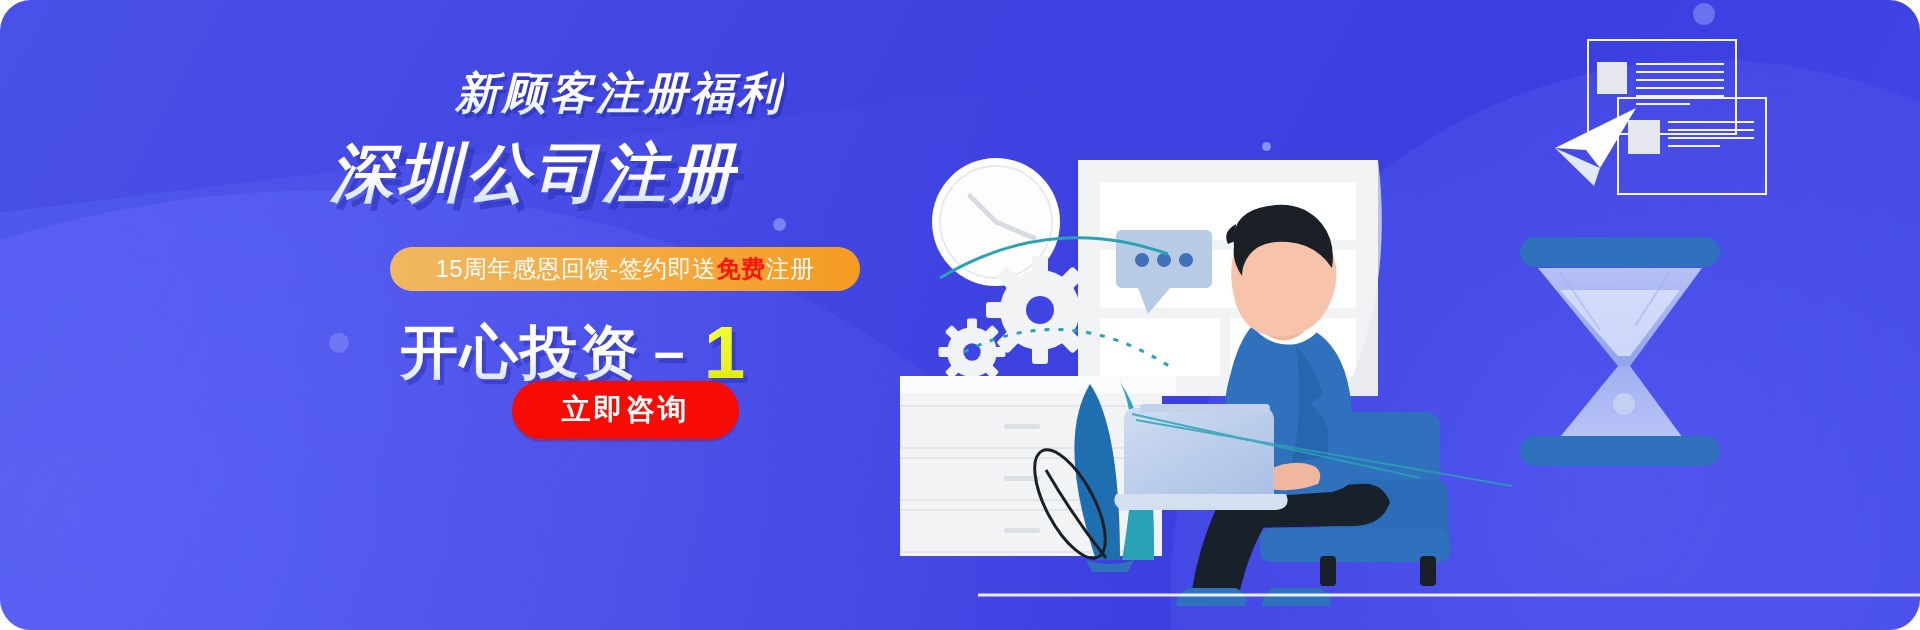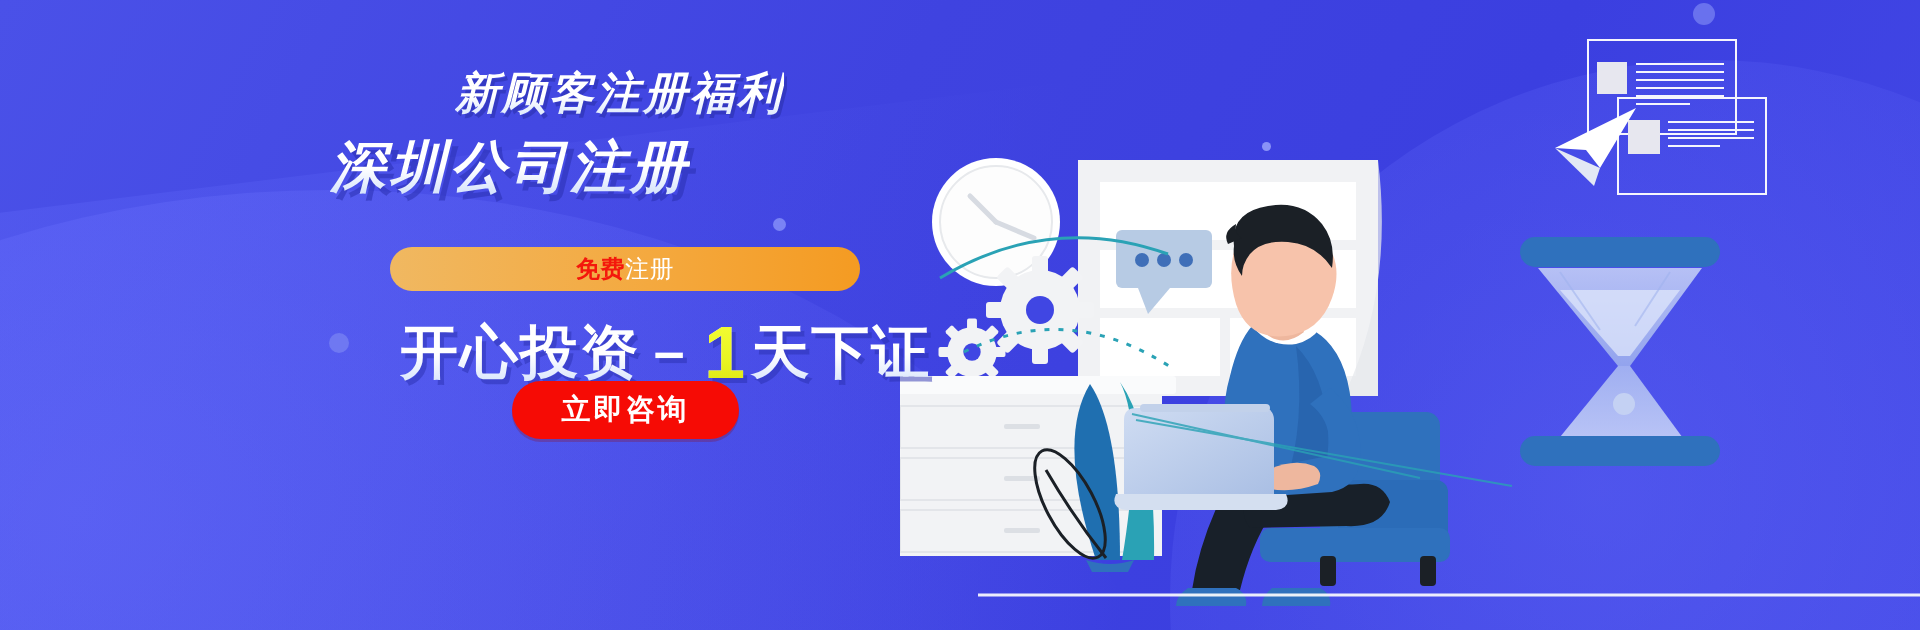--- a/index.html
+++ b/index.html
@@ -3,20 +3,21 @@
 <meta charset="utf-8">
 <style>
   html,body{margin:0;padding:0;}
   body{
     width:1920px;height:630px;overflow:hidden;
     font-family:"Liberation Sans","DejaVu Sans",sans-serif;
   }
   #banner{
     position:relative;width:1920px;height:630px;overflow:hidden;
     background:linear-gradient(118deg,#4a51e8 0%,#3f43e0 42%,#3b3fe0 70%,#4348e6 100%);
+    border-radius:31px;
   }
   
   .bg-layer{position:absolute;inset:0;overflow:hidden;}
   .blob-left{
     position:absolute;left:-520px;top:190px;width:1700px;height:1280px;
     border-radius:50%;
     background:radial-gradient(circle at 35% 25%, rgba(110,118,255,.42), rgba(90,96,245,.18) 60%, rgba(80,86,240,0) 72%);
   }
   .blob-right{
     position:absolute;right:-330px;top:60px;width:1080px;height:1080px;border-radius:50%;
@@ -40,21 +41,21 @@
     font-size:44px;font-weight:bold;font-style:italic;letter-spacing:3px;
     color:#ffffff;
     background:linear-gradient(180deg,#ffffff 0%,#ffffff 55%,#cfe0fb 100%);
     -webkit-background-clip:text;background-clip:text;-webkit-text-fill-color:transparent;
     text-shadow:0 0 0 rgba(0,0,0,0);
     filter:drop-shadow(3px 4px 0 rgba(40,46,170,.55));
     white-space:nowrap;
   }
   .headline{
     position:absolute;left:330px;top:130px;
-    font-size:56px;font-weight:bold;font-style:italic;letter-spacing:4px;
+    font-size:64px;font-weight:bold;font-style:italic;letter-spacing:4px;
     background:linear-gradient(180deg,#ffffff 0%,#ffffff 50%,#c2d6fa 100%);
     -webkit-background-clip:text;background-clip:text;-webkit-text-fill-color:transparent;
     filter:drop-shadow(6px 7px 0 rgba(42,48,176,.55));
     white-space:nowrap;
   }
   .pill{
     position:absolute;left:390px;top:247px;width:470px;height:44px;
     border-radius:24px;
     background:linear-gradient(90deg,#f0b861 0%,#f4a93f 55%,#f49b22 100%);
     display:flex;align-items:center;justify-content:center;
@@ -294,29 +295,29 @@
   </div>
 
   <div class="copy">
 
     <div class="kicker">新顾客注册福利</div>
 
     <div class="headline">深圳公司注册</div>
 
     <div class="pill">
       <div class="pill-text">
+        <span>15周年感恩回馈-签约即送</span>
         <span class="hl">免费</span>
         <span>注册</span>
       </div>
     </div>
 
     <div class="tagline">
       <span>开心投资－</span>
       <span class="num">1</span>
-      <span>天下证</span>
     </div>
 
     <button class="cta">
       <span class="cta-label">立即咨询</span>
     </button>
 
   </div>
 </div>
 
 </body></html>

